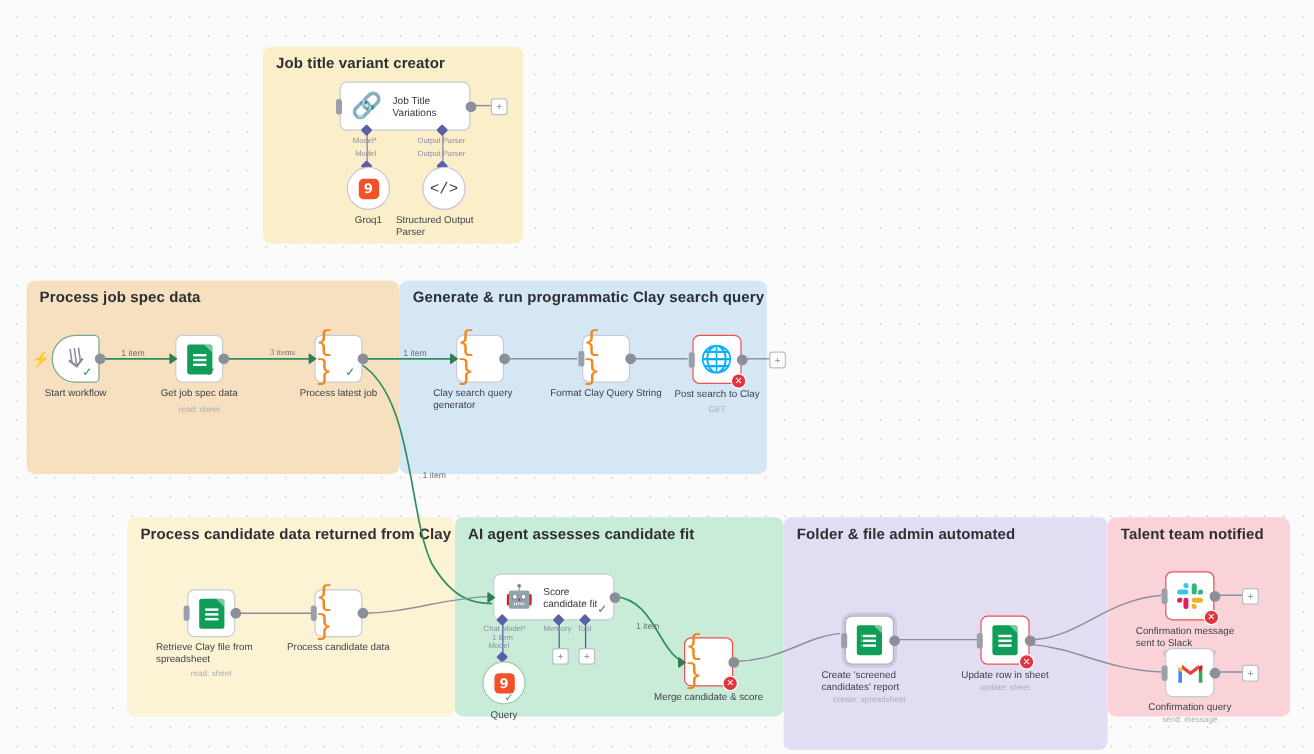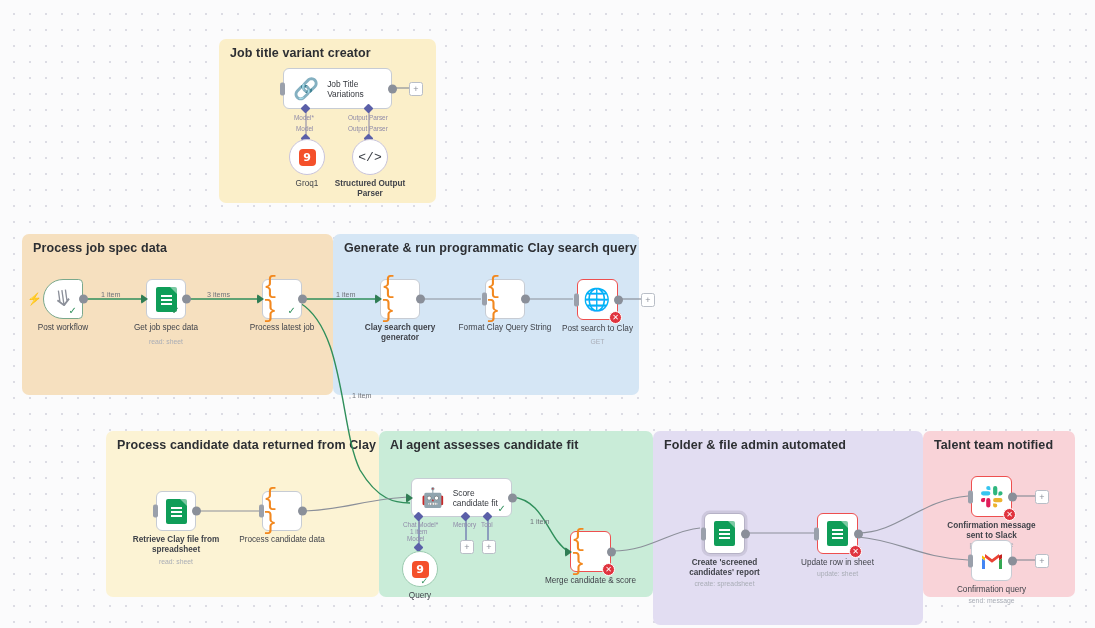--- a/index.html
+++ b/index.html
@@ -48,25 +48,24 @@
   .node.err{border-color:#ee4f4f;}
   .node.sel{border-color:#b6b2c6;box-shadow:0 0 0 2.5px #cdc8dd;}
   .node.wide{justify-content:flex-start;padding-left:9px;}
   .node.trigger{border-radius:28px 6px 6px 28px;border-color:#7aa88c;}
   .node-title{
     position:absolute;
     top:calc(100% + 5px);
     left:50%;transform:translateX(-50%);
     font-size:8.2px;
     color:#40434a;
-    text-align:center;
     white-space:nowrap;
     line-height:10px;
   }
-  .node-title.two{white-space:normal;width:104px;font-weight:bold;}
+  .node-title.two{white-space:normal;width:104px;}
   .node-sub{
     position:absolute;
     left:50%;transform:translateX(-50%);
     font-size:6.8px;
     color:#a9adb6;
     text-align:center;
     white-space:nowrap;
   }
   .inline-label{
     font-size:8.4px;color:#35383e;line-height:10px;margin-left:8px;
@@ -255,33 +254,33 @@
   <div class="rnode" style="left:352px;top:139px;border-color:#c9c4db;">
     <span class="code-ico">&lt;/&gt;</span>
     <span class="node-title two" style="width:80px;">Structured Output Parser</span>
   </div>
 
   <span class="bolt" style="left:27px;top:292px;">⚡</span>
   <div class="node trigger" style="left:43px;top:279px;width:40px;height:40px;">
     <span class="cursor-ico">⤋</span>
     <span class="check">✓</span>
     <span class="port-out"></span>
-    <span class="node-title">Post workflow</span>
+    <span class="node-title">Start workflow</span>
   </div>
   <div class="clabel" style="left:101px;top:290px;">1 item</div>
 
   <div class="node" style="left:146px;top:279px;width:40px;height:40px;">
     <span class="port-in arrow"></span>
     <span class="sheets-ico"></span>
     <span class="check">✓</span>
     <span class="port-out"></span>
     <span class="node-title">Get job spec data</span>
     <span class="node-sub" style="top:58px;">read: sheet</span>
   </div>
-  <div class="clabel" style="left:207px;top:290px;">3 items</div>
+  <div class="clabel" style="left:225px;top:290px;font-family:Liberation Serif, serif;">3 items</div>
 
   <div class="node" style="left:262px;top:279px;width:40px;height:40px;">
     <span class="port-in arrow"></span>
     <span class="braces">{ }</span>
     <span class="check">✓</span>
     <span class="port-out"></span>
     <span class="node-title">Process latest job</span>
   </div>
 
   <div class="clabel" style="left:336px;top:290px;">1 item</div>

